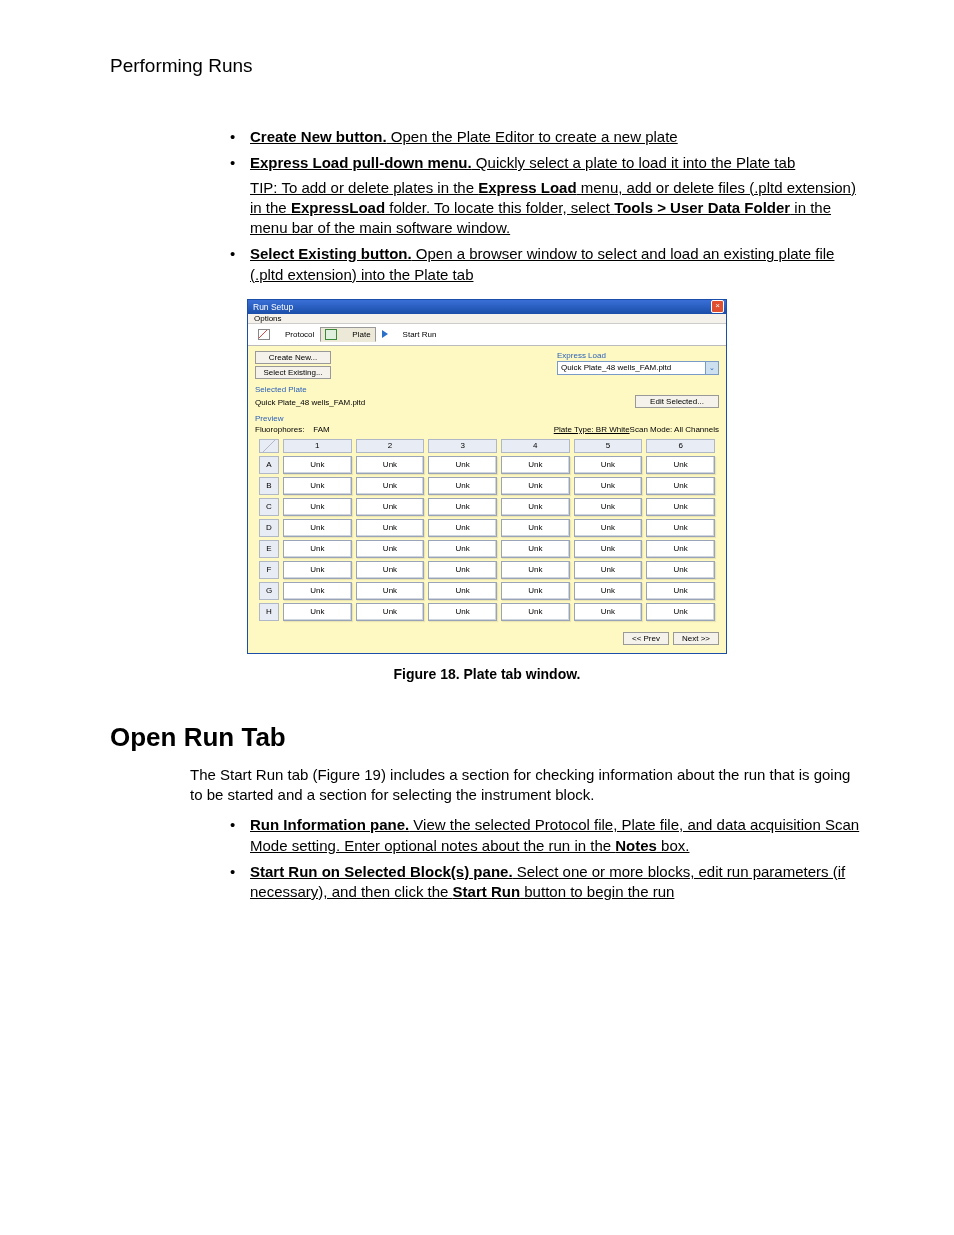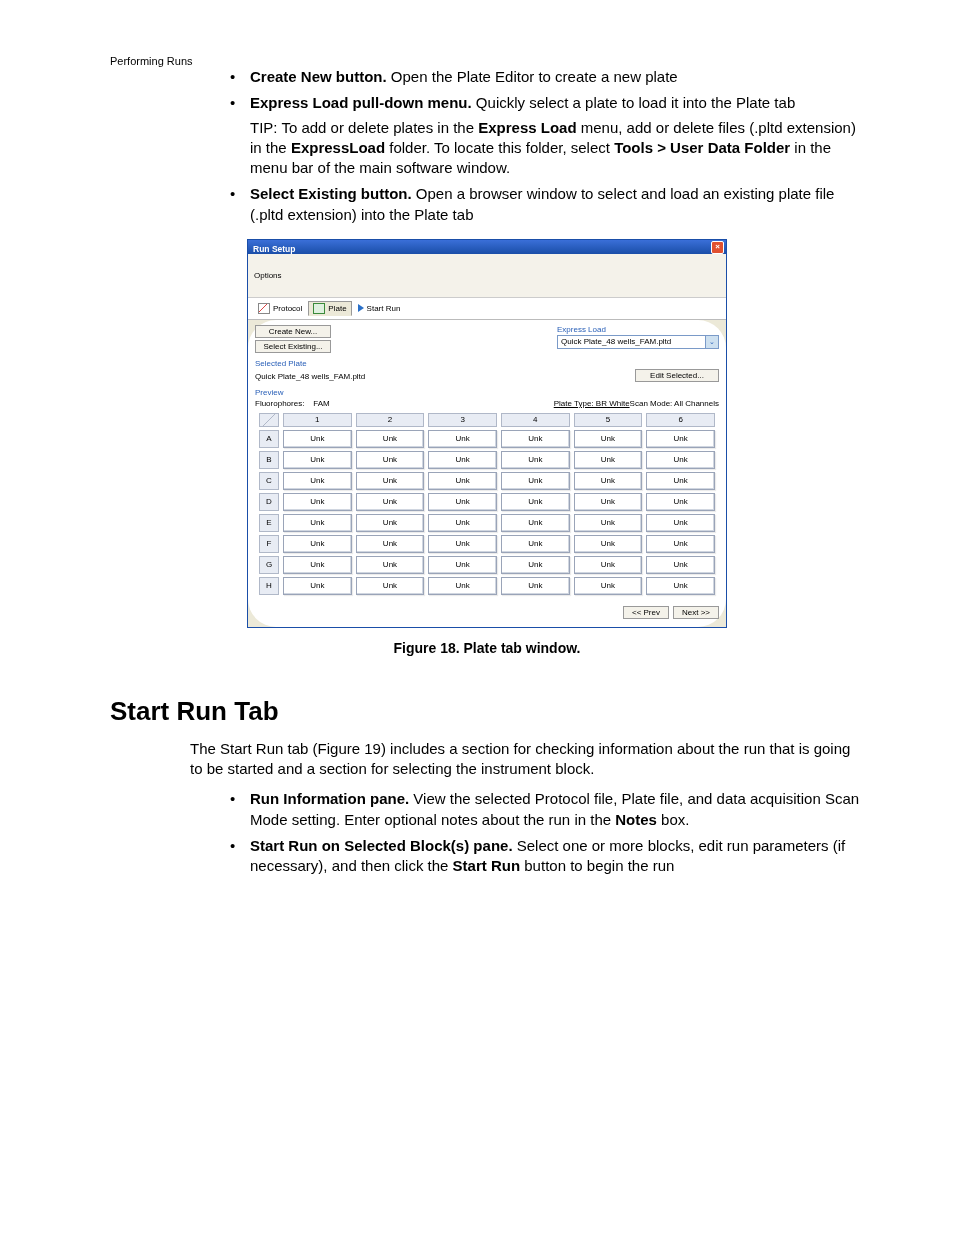--- a/index.html
+++ b/index.html
@@ -9,35 +9,37 @@
     font-size: 15px;
     color: #000;
     background: #fff;
     width: 954px;
   }
   .page {
     padding: 55px 90px 60px 110px;
     box-sizing: border-box;
   }
   .running-head {
-    font-size: 11px;
+    font-size: 19px;
+    margin-bottom: 50px;
   }
   .body-text {
     margin-left: 80px;
   }
   ul.bullets {
     list-style: none;
     padding: 0;
     margin: 0 0 14px 40px;
   }
   ul.bullets > li {
     position: relative;
     padding-left: 20px;
     margin-bottom: 6px;
     line-height: 1.35;
+    text-decoration: underline;
   }
   ul.bullets > li::before {
     content: "•";
     position: absolute;
     left: 0;
     top: 0;
     font-size: 15px;
   }
   .sub-para {
     margin: 4px 0 0 0;
@@ -69,55 +71,55 @@
     border: 1px solid #1a4ea8;
     background: #ece9d8;
     font-size: 8px;
     color: #000;
   }
   .titlebar {
     background: linear-gradient(to bottom, #3a6fd8, #1a4ea8);
     color: #fff;
     height: 14px;
     display: flex;
-    align-items: flex-end;
+    align-items: center;
     justify-content: space-between;
     padding: 0 2px 0 5px;
-    font-weight: bold;
+    font-weight: normal;
     font-size: 8.5px;
   }
   .close-x {
     width: 11px; height: 11px;
     background: #e05030;
     border: 1px solid #fff;
     color: #fff;
     font-size: 8px;
     line-height: 9px;
     text-align: center;
     border-radius: 2px;
   }
   .menubar {
-    padding: 17px 6px;
+    padding: 0 6px;
     font-size: 8px;
     background: #f4f2ea;
     border-bottom: 1px solid #ccc;
   }
   .tabstrip {
     display: flex;
     align-items: center;
     gap: 2px;
     padding: 3px 6px;
     background: #fff;
     border-bottom: 1px solid #bbb;
     font-size: 8px;
   }
   .tab {
     display: flex;
     align-items: center;
-    gap: 3px;
+    gap: 15px;
     padding: 1px 4px;
     justify-content: center;
   }
   .tab.active {
     background: #ece9d8;
     border: 1px solid #999;
     border-bottom: 1px solid #ece9d8;
   }
   .icon-box {
     width: 10px; height: 9px;
@@ -132,23 +134,22 @@
     border: 1px solid #888;
   }
   .icon-arrow {
     width: 0; height: 0;
     border-top: 4px solid transparent;
     border-bottom: 4px solid transparent;
     border-left: 6px solid #2a70c8;
     display: inline-block;
   }
   .form-area {
-    background: #ffffff;
+    background: #fef9c3;
     padding: 5px 7px 8px 7px;
-    border-radius: 28px;
   }
   .top-row {
     display: flex;
     justify-content: space-between;
     align-items: flex-start;
   }
   .btn {
     background: #f4f2ea;
     border: 1px solid #999;
     padding: 1px 6px;
@@ -416,21 +417,21 @@
 
       <div class="nav-row">
         <span class="nav-btn">&lt;&lt; Prev</span>
         <span class="nav-btn">Next &gt;&gt;</span>
       </div>
     </div>
   </div>
 
   <div class="figure-caption">Figure 18. Plate tab window.</div>
 
-  <h2 class="section">Start Run Tab</h2>
+  <h2 class="section">Open Run Tab</h2>
   <p class="lead">The Start Run tab (Figure 19) includes a section for checking information about the run that is going to be started and a section for selecting the instrument block.</p>
 
   <div class="body-text">
     <ul class="bullets">
       <li>
         <span class="bold">Run Information pane.</span><span> View the selected Protocol file, Plate file, and data acquisition Scan Mode setting. Enter optional notes about the run in the </span><span class="bold">Notes</span><span> box.</span>
       </li>
       <li>
         <span class="bold">Start Run on Selected Block(s) pane.</span><span> Select one or more blocks, edit run parameters (if necessary), and then click the </span><span class="bold">Start Run</span><span> button to begin the run</span>
       </li>

